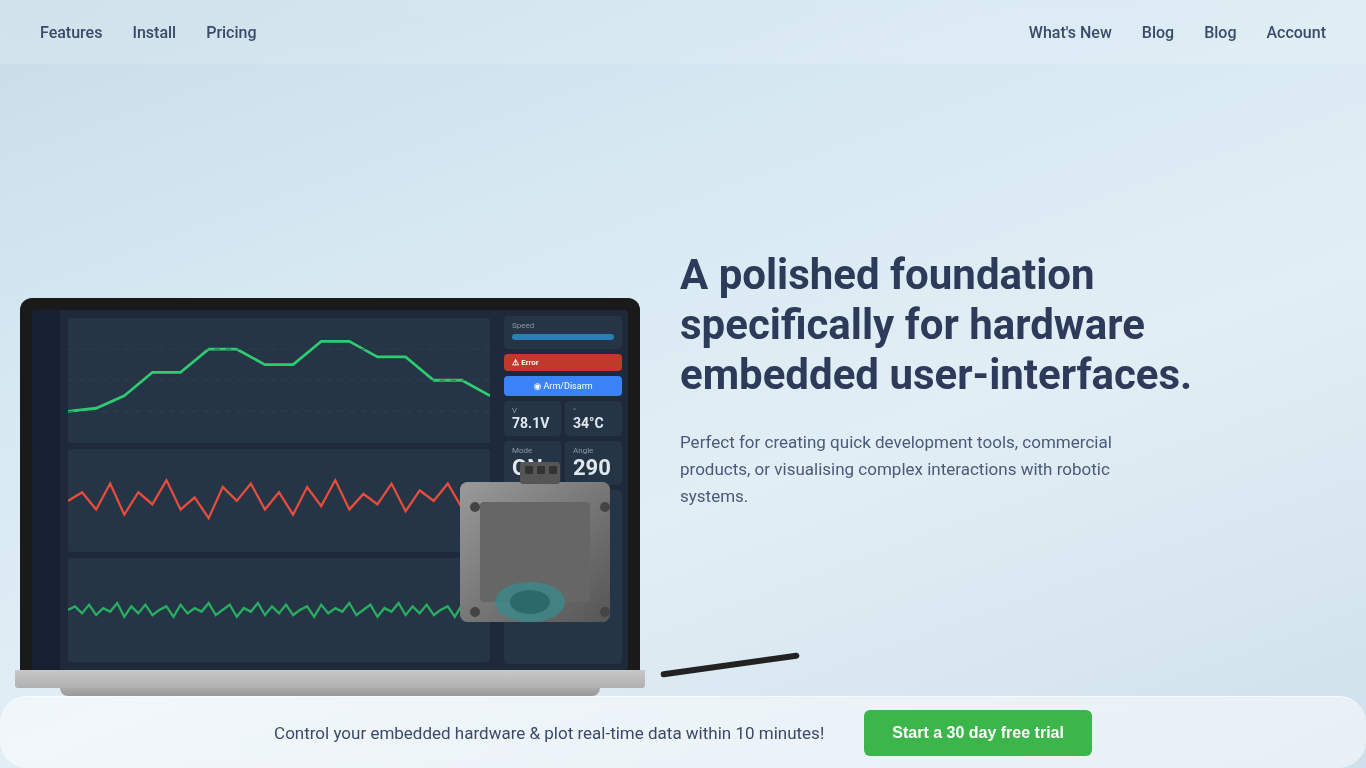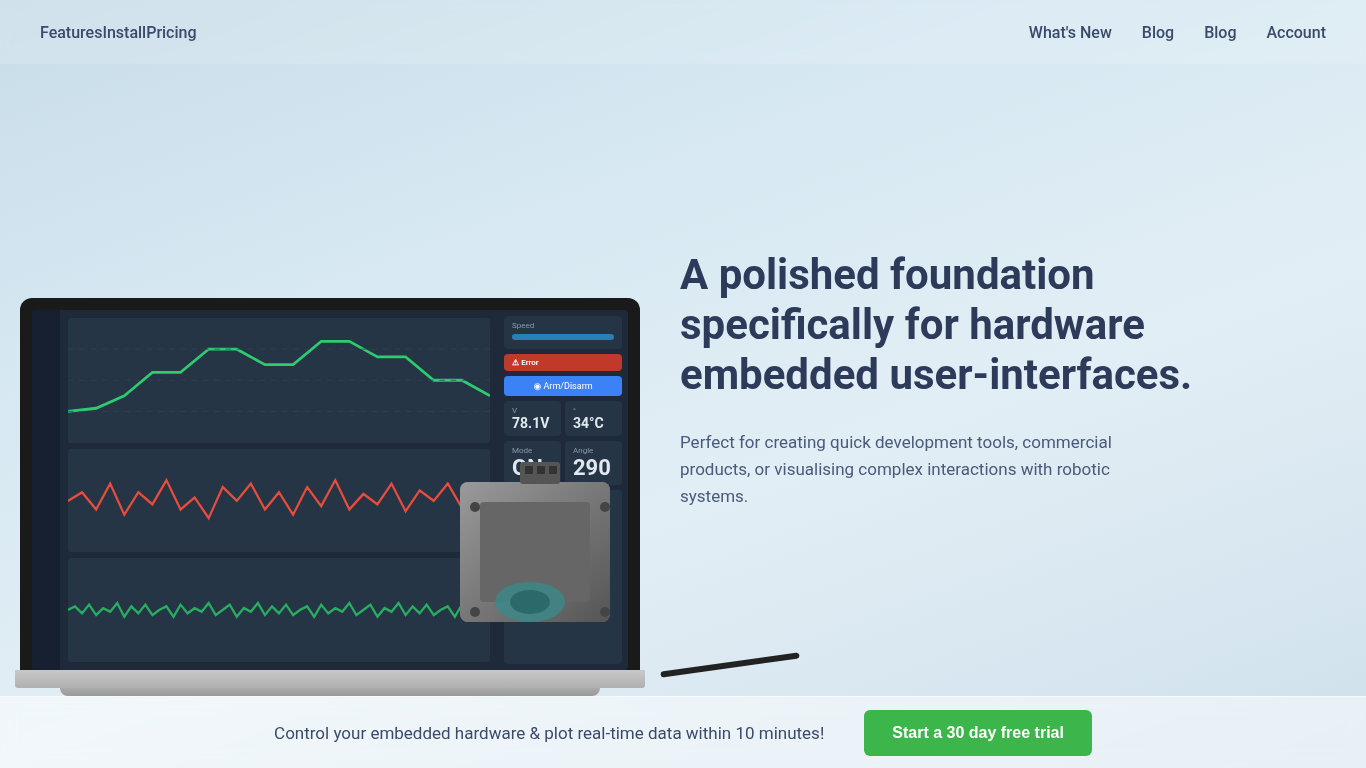--- a/index.html
+++ b/index.html
@@ -52,20 +52,21 @@
     }
 
     .logo-text {
       font-size: 20px;
       font-weight: 600;
       color: #2d3a6b;
     }
 
     .nav-links {
       display: flex;
+      gap: 30px;
       list-style: none;
     }
 
     .nav-links a {
       text-decoration: none;
       color: #3a4a6b;
       font-size: 16px;
       font-weight: 500;
     }
 
@@ -252,20 +253,21 @@
       position: relative;
       z-index: 10;
       height: 72px;
       background: rgba(255,255,255,0.5);
       backdrop-filter: blur(8px);
       display: flex;
       align-items: center;
       justify-content: center;
       gap: 40px;
       border-top: 1px solid rgba(255,255,255,0.6);
+      border-radius: 27px;
     }
 
     .bottom-text {
       font-size: 17px;
       color: #3a4a6b;
     }
 
     .trial-btn {
       background: #3cb54a;
       color: white;

